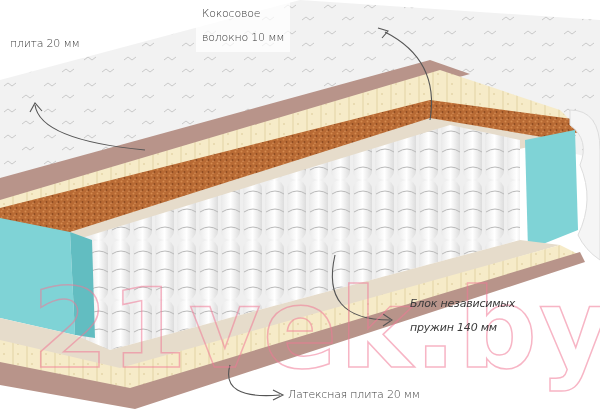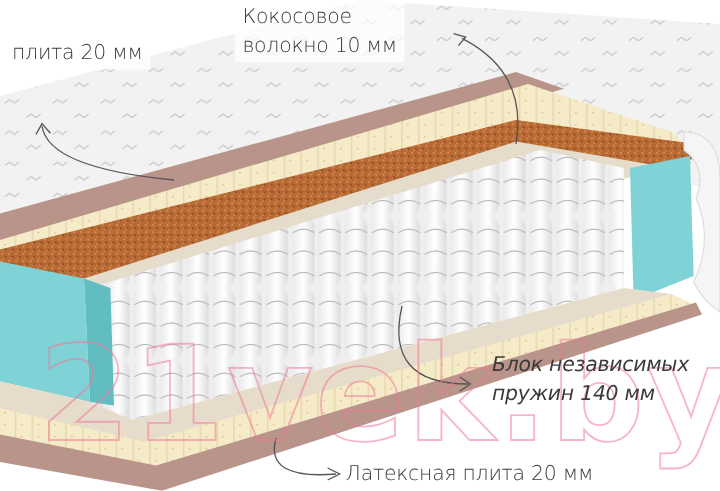--- a/index.html
+++ b/index.html
@@ -1,18 +1,18 @@
 <!DOCTYPE html>
 <html><head>
 <meta charset="utf-8">
 <style>
   html, body { margin: 0; padding: 0; }
   body { width: 600px; height: 409px; background: #ffffff; overflow: hidden; position: relative; font-family: "DejaVu Sans", sans-serif; }
   .scene { position: absolute; left: 0; top: 0; width: 600px; height: 409px; }
-  .label { position: absolute; color: #3a3a3a; font-size: 17px; line-height: 24px; letter-spacing: -0.2px; font-weight: 300; }
+  .label { position: absolute; color: #3a3a3a; font-size: 11px; line-height: 24px; letter-spacing: -0.2px; font-weight: 300; }
   .label span { display: block; white-space: nowrap; }
   .label-bg { background: rgba(255,255,255,0.72); padding: 2px 6px; }
   .watermark { position: absolute; left: 32px; top: 265px; font-size: 110px; font-weight: bold; color: transparent; -webkit-text-stroke: 1.5px rgba(240,120,150,0.55); letter-spacing: 2px; font-family: "DejaVu Sans", sans-serif; white-space: nowrap; }
 </style>
 </head>
 <body>
 
 <svg class="scene" viewBox="0 0 600 409" width="600" height="409">
   <defs>
     <pattern id="coco" width="6" height="6" patternUnits="userSpaceOnUse">

